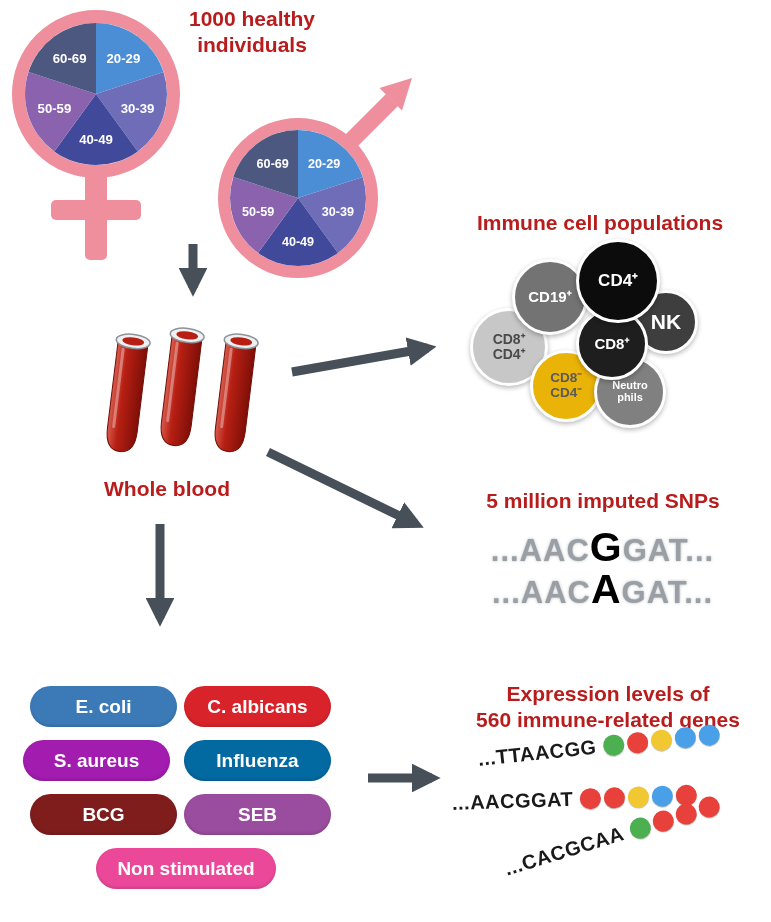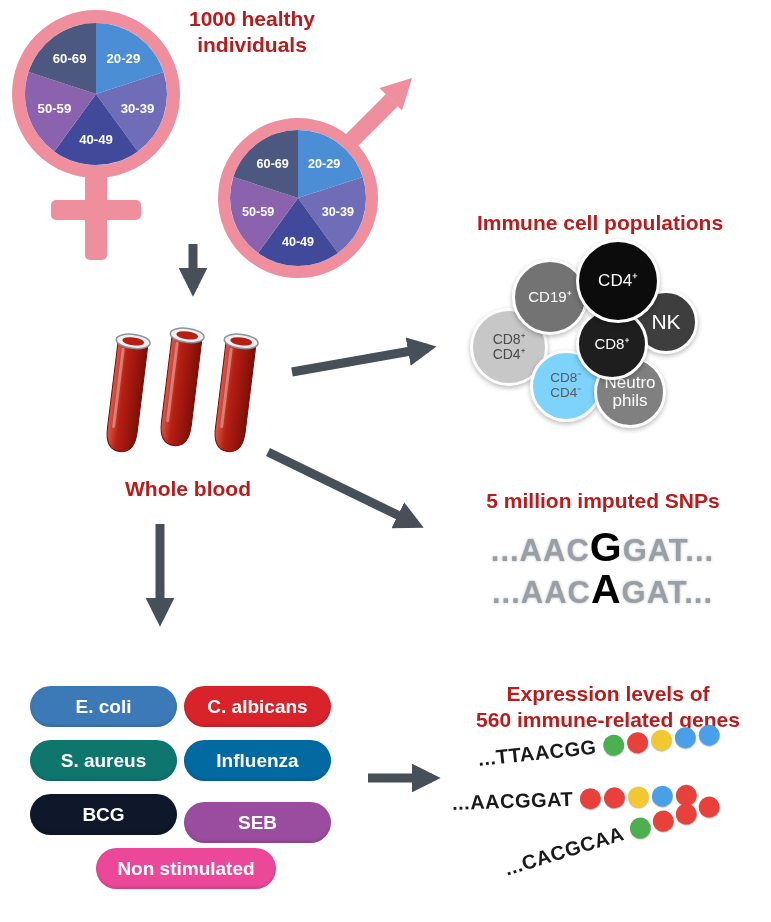--- a/index.html
+++ b/index.html
@@ -5,21 +5,21 @@
   * { margin:0; padding:0; box-sizing:border-box; }
   body { font-family:"Liberation Sans",sans-serif; background:#fff; }
   #canvas { position:relative; width:771px; height:922px; background:#fff; overflow:hidden; }
   .abs { position:absolute; }
   .heading { position:absolute; font-weight:bold; font-size:21px; color:#b91c1c; text-align:center; line-height:1.22; }
   .ring { position:absolute; border-style:solid; border-radius:50%; }
   .ring svg { display:block; width:100%; height:100%; }
   .bar { position:absolute; border-radius:5px; }
   .pielabel { font-family:"Liberation Sans",sans-serif; font-weight:bold; font-size:13px; fill:#ffffff; text-anchor:middle; }
   .cell { position:absolute; border-radius:50%; border:3px solid #fff; display:flex; flex-direction:column;
-          align-items:center; justify-content:center; font-weight:normal; text-align:center; line-height:1.08;
+          align-items:center; justify-content:center; font-weight:bold; text-align:center; line-height:1.08;
           box-shadow:0 2px 5px rgba(0,0,0,0.28); }
   .pill { position:absolute; height:41px; border-radius:21px; display:flex; align-items:center; justify-content:center;
           color:#fff; font-weight:bold; font-size:19px; box-shadow:inset 0 -2px 3px rgba(0,0,0,0.12); }
   .snpseq { position:absolute; font-weight:bold; font-size:31px; letter-spacing:1px; text-align:center; white-space:nowrap; }
   .snpfade { color:#999fa4; text-shadow:0 0 3px rgba(150,155,160,0.7); }
   .variant { color:#000; font-size:41px; }
   .generow { position:absolute; display:flex; align-items:center; gap:3px; transform-origin:left center; white-space:nowrap; }
   .geneseq { font-weight:bold; font-size:20px; color:#191919; letter-spacing:0.5px; margin-right:4px; }
   .dot { width:21px; height:21px; border-radius:50%; flex:0 0 auto; box-shadow:0 1px 1px rgba(0,0,0,0.25); }
 </style>
@@ -101,41 +101,41 @@
         <use href="#tube"></use>
       </g>
     <g transform="translate(64,4) rotate(7 17 64)">
         <use href="#tube"></use>
       </g>
     <g transform="translate(118,10) rotate(7 17 64)">
         <use href="#tube"></use>
       </g>
   </svg>
 
-  <div class="heading" style="left:98px;top:476px;width:180px">Whole blood</div>
+  <div class="heading" style="left:77px;top:476px;width:180px">Whole blood</div>
 
   <div class="heading" style="left:440px;top:210px;width:320px">Immune cell populations</div>
 
   <div class="cell" style="left: 470px; top: 308px; width: 78px; height: 78px; font-size: 14px; background-color: rgb(199, 199, 199); color: rgb(74, 74, 74);">
     <span>CD8⁺</span>
       <span>CD4⁺</span>
   </div>
   <div class="cell" style="left: 512px; top: 259px; width: 76px; height: 76px; font-size: 15px; background-color: #737373; color: rgb(255, 255, 255);">
     <span>CD19⁺</span>
       <span></span>
   </div>
   <div class="cell" style="left: 634px; top: 290px; width: 64px; height: 64px; font-size: 21px; background-color: rgb(62, 62, 62); color: rgb(255, 255, 255);">
     <span>NK</span>
       <span></span>
   </div>
-  <div class="cell" style="left: 530px; top: 350px; width: 72px; height: 72px; font-size: 13.5px; background-color: #7dd3fc; color: rgb(90, 90, 90);">
+  <div class="cell" style="left: 530px; top: 350px; width: 72px; height: 72px; font-size: 13.5px; background-color: #eab308; color: rgb(90, 90, 90);">
     <span>CD8⁻</span>
       <span>CD4⁻</span>
   </div>
-  <div class="cell" style="left: 594px; top: 356px; width: 72px; height: 72px; font-size: 17px; background-color: rgb(128, 128, 128); color: rgb(255, 255, 255);">
+  <div class="cell" style="left: 594px; top: 356px; width: 72px; height: 72px; font-size: 11px; background-color: rgb(128, 128, 128); color: rgb(255, 255, 255);">
     <span>Neutro</span>
       <span>phils</span>
   </div>
   <div class="cell" style="left: 576px; top: 308px; width: 72px; height: 72px; font-size: 15px; background-color: rgb(30, 30, 30); color: rgb(255, 255, 255);">
     <span>CD8⁺</span>
       <span></span>
   </div>
   <div class="cell" style="left: 576px; top: 239px; width: 84px; height: 84px; font-size: 17px; background-color: rgb(12, 12, 12); color: rgb(255, 255, 255);">
     <span>CD4⁺</span>
       <span></span>
@@ -148,30 +148,30 @@
   <div class="snpseq" style="left:445px;top:566px;width:315px">
     <span class="snpfade">...AAC</span><span class="variant">A</span><span class="snpfade">GAT...</span>
   </div>
 
   <div class="pill" style="left: 184px; top: 686px; width: 147px; background-color: rgb(216, 35, 43);">
       <span>C. albicans</span>
     </div>
   <div class="pill" style="left: 30px; top: 686px; width: 147px; background-color: rgb(60, 122, 183);">
       <span>E. coli</span>
     </div>
-  <div class="pill" style="left: 30px; top: 740px; width: 147px; background-color: #0f766e;">
+  <div class="pill" style="left: 23px; top: 740px; width: 147px; background-color: #a21caf;">
       <span>S. aureus</span>
     </div>
   <div class="pill" style="left: 184px; top: 740px; width: 147px; background-color: #0369a1;">
       <span>Influenza</span>
     </div>
-  <div class="pill" style="left: 30px; top: 794px; width: 147px; background-color: #0f172a;">
+  <div class="pill" style="left: 30px; top: 794px; width: 147px; background-color: #7f1d1d;">
       <span>BCG</span>
     </div>
-  <div class="pill" style="left: 184px; top: 794px; width: 147px; background-color: rgb(154, 77, 158); margin-top: 8px;">
+  <div class="pill" style="left: 184px; top: 794px; width: 147px; background-color: rgb(154, 77, 158);">
       <span>SEB</span>
     </div>
   <div class="pill" style="left: 96px; top: 848px; width: 180px; background-color: #ec4899;">
       <span>Non stimulated</span>
     </div>
 
   <div class="heading" style="left:448px;top:681px;width:320px">
     <div>Expression levels of</div>
     <div>560 immune-related genes</div>
   </div>

